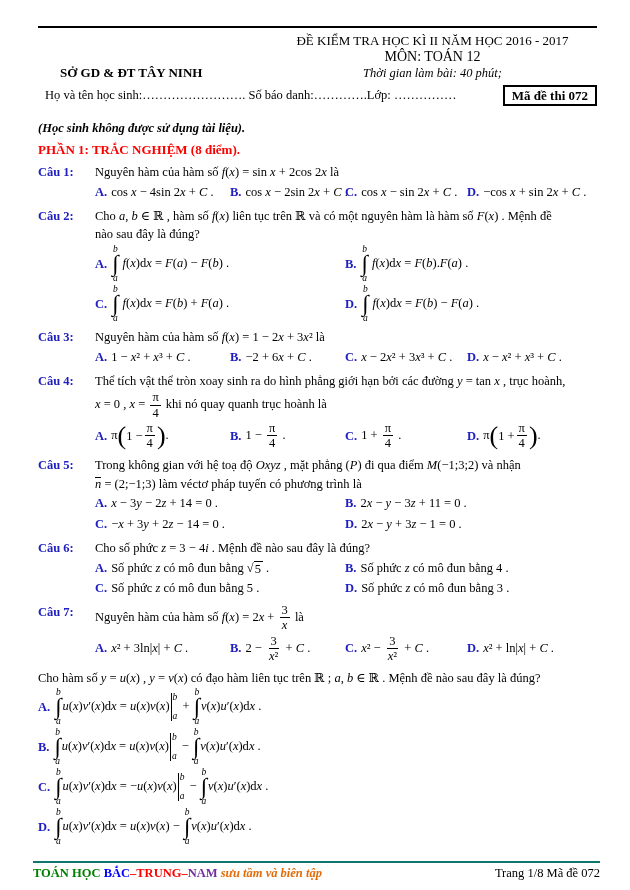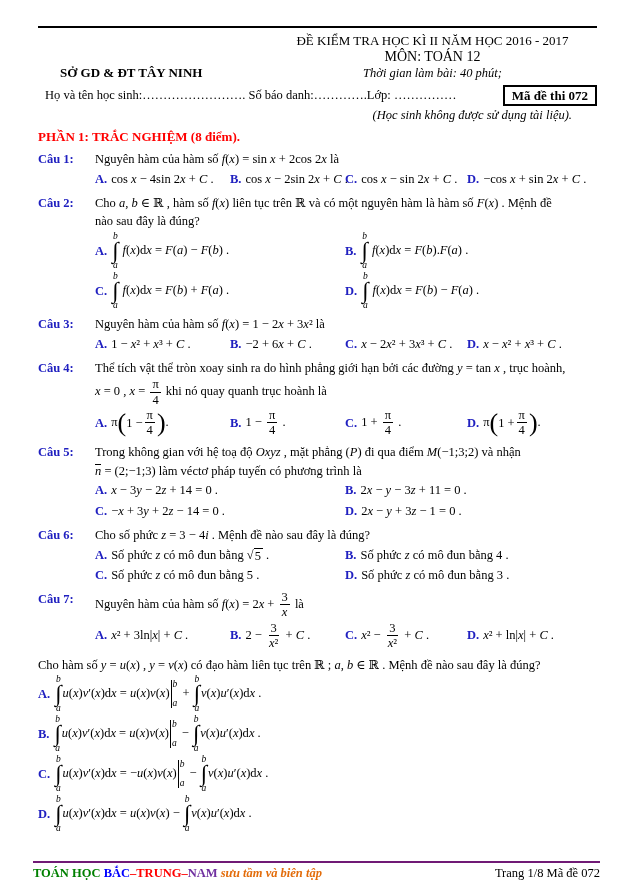--- a/index.html
+++ b/index.html
@@ -9,21 +9,21 @@
   .toprule{border-top:2px solid #000;margin-bottom:5px;}
   .header-row{display:flex;align-items:flex-end;}
   .org{font-weight:bold;font-size:13px;padding-left:22px;width:230px;white-space:nowrap;padding-top:2px;}
   .title-block{flex:1;text-align:center;}
   .title-main{font-weight:normal;font-size:13px;}
   .subject{font-weight:normal;font-size:14px;}
   .time{font-style:italic;font-size:12.5px;margin-top:1px;}
   .name-row{display:flex;justify-content:space-between;align-items:center;margin-top:4px;}
   .student-line{padding-left:7px;}
   .code-box{border:2px solid #000;font-weight:bold;padding:0 7px;font-size:13px;line-height:17px;white-space:nowrap;font-family:Liberation Serif, serif;}
-  .note{text-align:right;font-weight:normal;font-style:italic;margin-top:2px;padding-right:25px;}
+  .note{text-align:left;font-weight:bold;font-style:italic;margin-top:15px;padding-right:25px;}
   .section-title{color:#FF0000;font-weight:bold;margin:6px 0 5px 0;font-size:13px;}
   .questions{}
   .question{display:flex;margin-bottom:5px;}
   .q-label{width:57px;flex:none;color:#2020C0;font-weight:bold;line-height:1.5;}
   .q-body{flex:1;min-width:0;}
   .q-stem{line-height:1.5;white-space:nowrap;}
   .q-options{margin-top:1px;}
   .q-options.row{display:grid;grid-template-columns:135px 115px 122px auto;}
   .q-options.grid2{display:grid;grid-template-columns:250px auto;row-gap:2px;}
   .q-options.stack .opt{margin-bottom:2px;}
@@ -39,21 +39,21 @@
   .fn{border-bottom:1px solid #000;padding:0 2px;line-height:1.15;}
   .fd{padding:0 2px;line-height:1.15;}
   .evb{display:inline-flex;flex-direction:column;justify-content:space-between;vertical-align:middle;border-left:1px solid #000;height:28px;padding-left:1px;margin:0 2px 0 1px;}
   .el{font-size:9.5px;font-style:italic;line-height:9px;}
   .sqrt{display:inline-flex;align-items:flex-start;vertical-align:middle;}
   .rad{line-height:1.2;}
   .rbar{border-top:1px solid #000;padding:0 2px 0 1px;line-height:1.2;}
   .bp{display:inline-flex;align-items:center;vertical-align:middle;}
   .bpp{font-size:26px;font-weight:400;line-height:0;}
   .vec{font-style:italic;display:inline-block;border-top:1px solid #000;line-height:1.1;}
-  .footer{position:absolute;left:33px;right:30px;bottom:9px;border-top:2px solid #701a75;padding-top:3px;display:flex;justify-content:space-between;font-size:12.5px;}
+  .footer{position:absolute;left:33px;right:30px;bottom:9px;border-top:2px solid #0f766e;padding-top:3px;display:flex;justify-content:space-between;font-size:12.5px;}
   .footer-brand{font-weight:bold;}
   .footer-page{}
 </style>
 </head>
 <body>
 
 <div class="page">
   <div class="toprule"></div>
 
   <div class="header-row">

